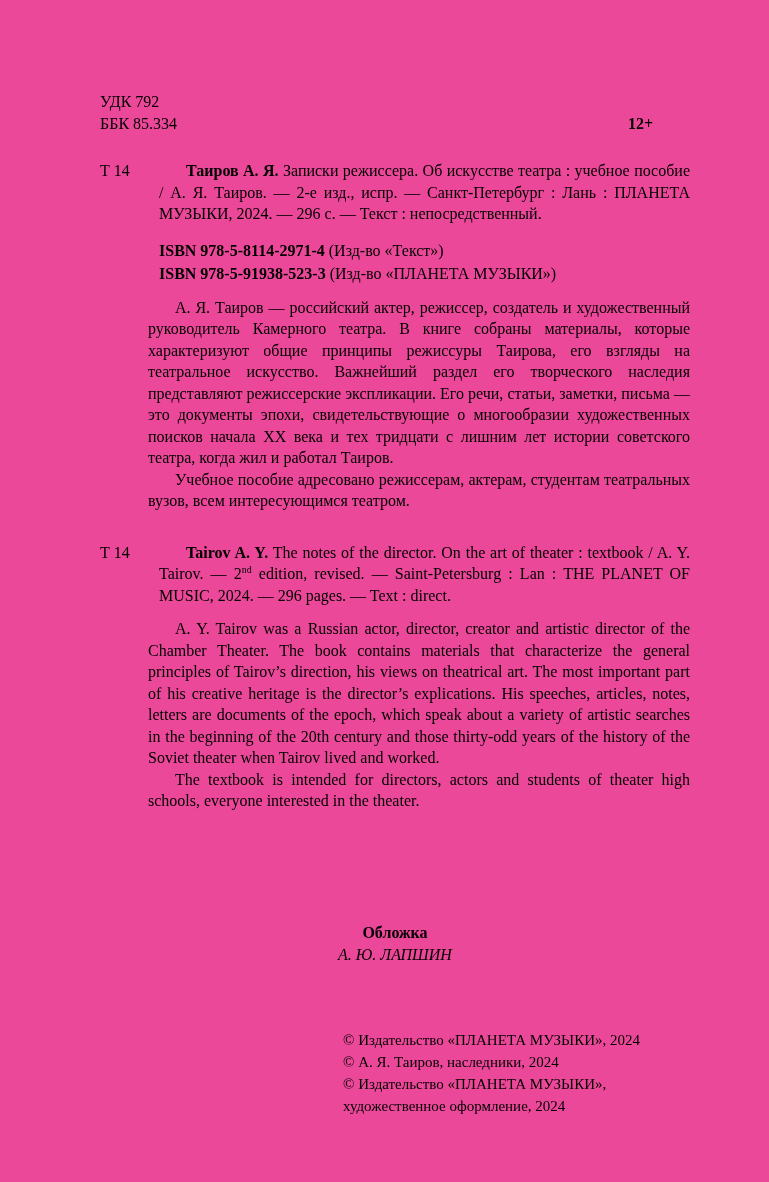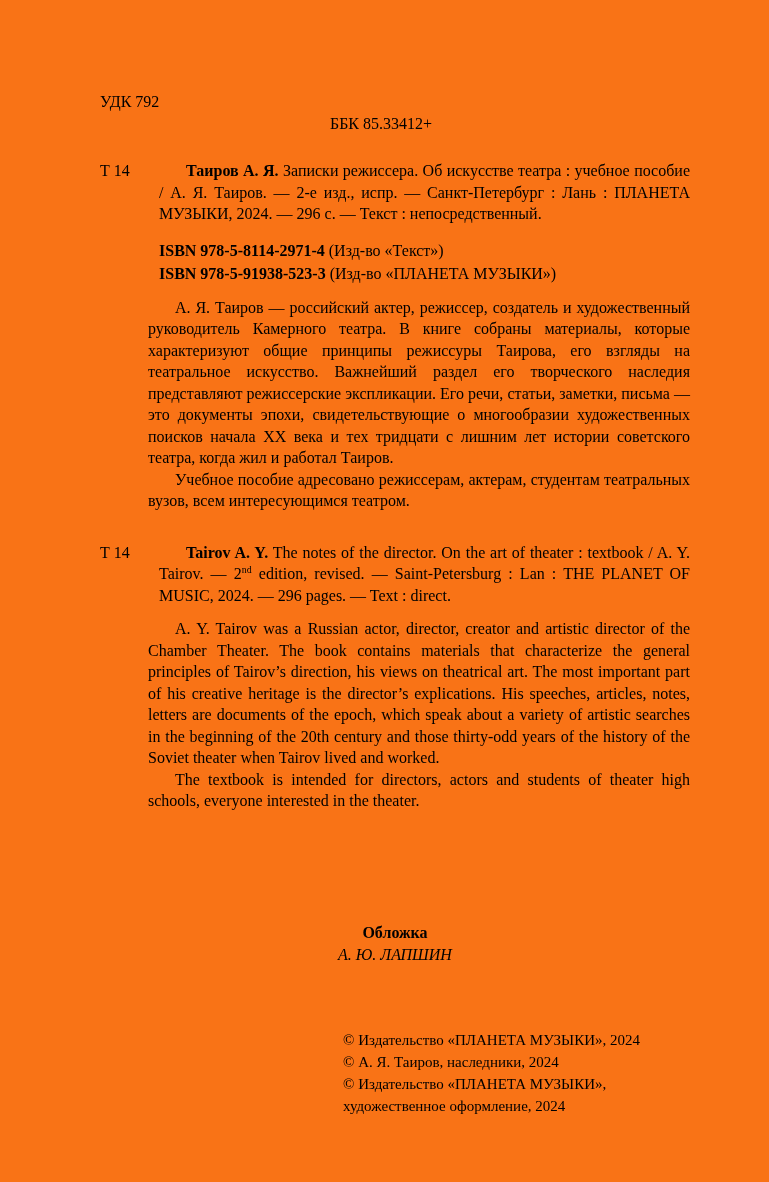--- a/index.html
+++ b/index.html
@@ -4,38 +4,38 @@
 <style>
   html, body {
     margin: 0;
     padding: 0;
     background: #ffffff;
   }
   .page {
     position: relative;
     width: 769px;
     height: 1182px;
-    background: #f97316;
+    background: #ec4899;
     color: #000000;
     font-family: "Liberation Serif", "DejaVu Serif", serif;
     font-size: 16px;
     line-height: 21.5px;
     box-sizing: border-box;
     padding: 91px 79px 0 100px;
     overflow: hidden;
   }
   .meta-line { white-space: nowrap; }
   .meta-row {
     display: flex;
-    justify-content: center;
+    justify-content: space-between;
     align-items: baseline;
   }
   .age-rating {
-    font-weight: normal;
-    margin-right: 28px;
+    font-weight: bold;
+    margin-right: 37px;
   }
   .entry {
     display: flex;
     margin-top: 26px;
   }
   .entry-en { margin-top: 30px; }
   .entry-code {
     flex: 0 0 59px;
     width: 59px;
   }

